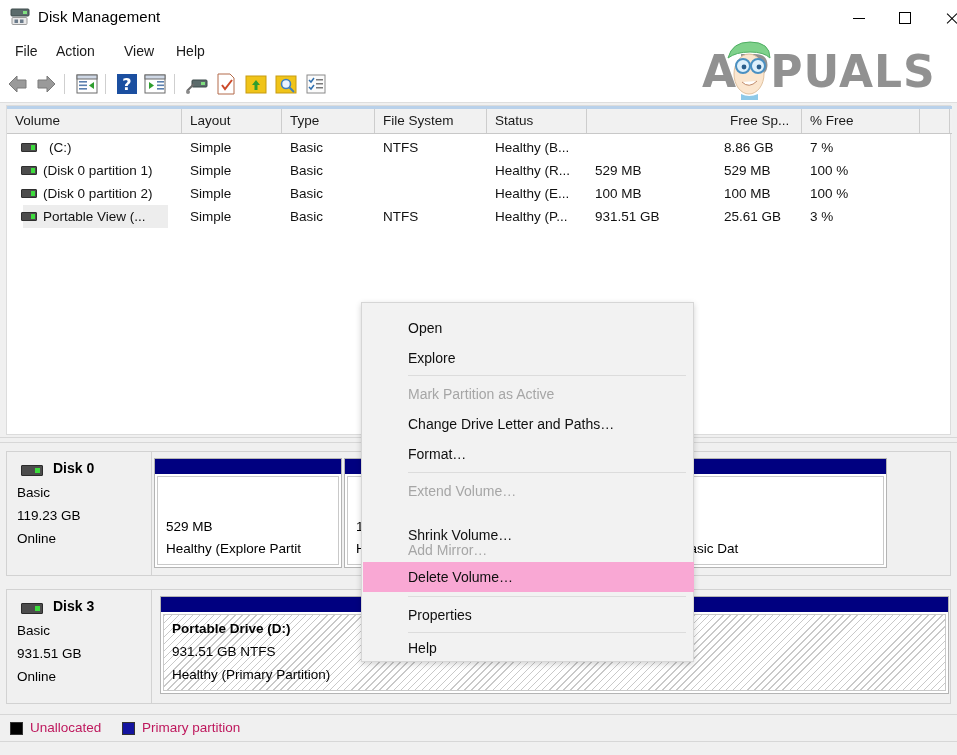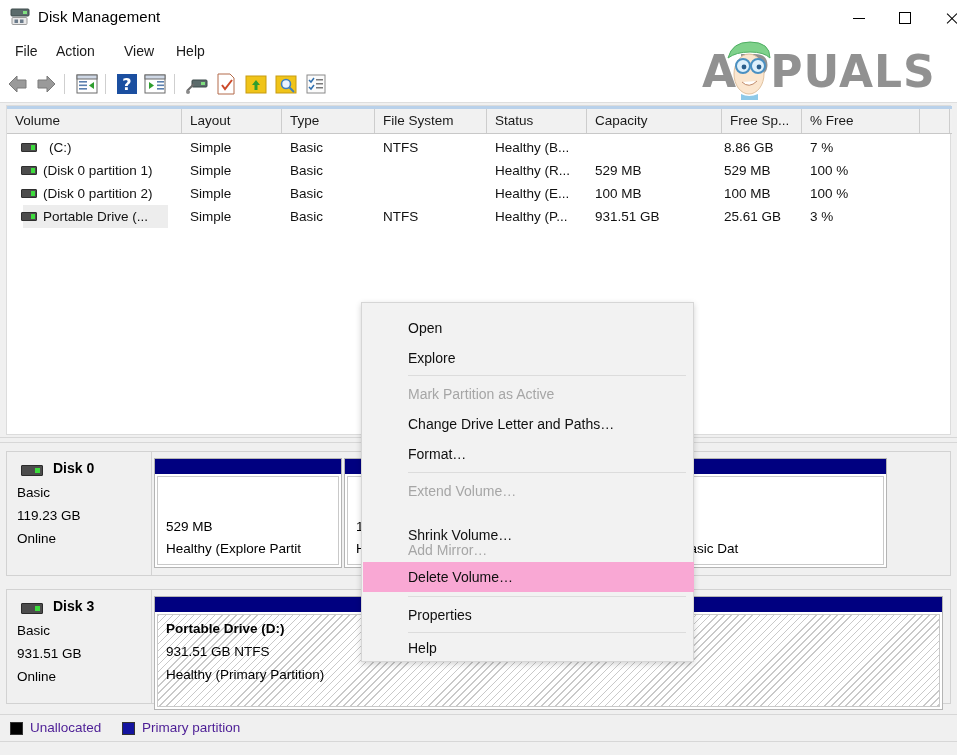--- a/index.html
+++ b/index.html
@@ -74,21 +74,21 @@
   .part-body.hatched{
     background-color:#ffffff;
     background-image:repeating-linear-gradient(135deg,#c9c9c9 0px,#c9c9c9 1px,#ffffff 1px,#ffffff 5px);
   }
   .pt{position:absolute;left:8px;font-size:13.5px;color:#000;white-space:nowrap;}
   .pt.b{font-weight:bold;}
 
   
   .legend{position:absolute;left:0;top:714px;width:957px;height:27px;background:#f0f0f0;border-top:1px solid #d7d7d7;box-sizing:border-box;}
   .lg-sw{position:absolute;top:7px;width:13px;height:13px;border:1px solid #333;box-sizing:border-box;}
-  .lg-lb{position:absolute;top:5px;font-size:13.5px;color:#4c1d95;}
+  .lg-lb{position:absolute;top:5px;font-size:13.5px;color:#be185d;}
   .statusbar{position:absolute;left:0;top:741px;width:957px;height:14px;background:#f0f0f0;border-top:1px solid #d7d7d7;box-sizing:border-box;}
 
   
   .ctxmenu{position:absolute;left:361px;top:302px;width:333px;height:360px;
            background:#f2f2f2;border:1px solid #d6d6d6;box-sizing:border-box;
            box-shadow:0 2px 6px rgba(0,0,0,.18);}
   .ctx-item{position:absolute;left:1px;width:331px;height:30px;line-height:30px;
             padding-left:45px;box-sizing:border-box;font-size:14px;color:#0f0f0f;white-space:nowrap;}
   .ctx-item.disabled{color:#a6a6a6;}
   .ctx-item.sel{background:#f9a8d4;}
@@ -203,21 +203,20 @@
   <div class="wsxdn">wsxdn.com</div>
 
   <div class="listpane">
     <div class="lp-topline"></div>
     <div class="hdrrow">
       <div class="hcell" style="left:0px;width:175px">Volume</div>
       <div class="hcell" style="left:175px;width:100px">Layout</div>
       <div class="hcell" style="left:275px;width:93px">Type</div>
       <div class="hcell" style="left:368px;width:112px">File System</div>
       <div class="hcell" style="left:480px;width:100px">Status</div>
-      <div class="hcell" style="left:580px;width:135px">Capacity</div>
       <div class="hcell" style="left:715px;width:80px">Free Sp...</div>
       <div class="hcell" style="left:795px;width:118px">% Free</div>
       <div class="hcell" style="left:913px;width:30px"></div>
     </div>
 
     <div class="row" style="top:30px">
       <div class="vol-icon" style="left:14px"></div>
       <div class="cell" style="left:42px;width:130px">(C:)</div>
       <div class="cell" style="left:183px;width:90px">Simple</div>
       <div class="cell" style="left:283px;width:85px">Basic</div>
@@ -247,21 +246,21 @@
       <div class="cell" style="left:376px;width:105px"></div>
       <div class="cell" style="left:488px;width:95px">Healthy (E...</div>
       <div class="cell" style="left:588px;width:128px">100 MB</div>
       <div class="cell" style="left:717px;width:78px">100 MB</div>
       <div class="cell" style="left:803px;width:110px">100 %</div>
     </div>
 
     <div class="row" style="top:99px">
       <div class="row-sel-bg" style="width:145px"></div>
       <div class="vol-icon" style="left:14px"></div>
-      <div class="cell" style="left:36px;width:140px">Portable Drive (...</div>
+      <div class="cell" style="left:36px;width:140px">Portable View (...</div>
       <div class="cell" style="left:183px;width:90px">Simple</div>
       <div class="cell" style="left:283px;width:85px">Basic</div>
       <div class="cell" style="left:376px;width:105px">NTFS</div>
       <div class="cell" style="left:488px;width:95px">Healthy (P...</div>
       <div class="cell" style="left:588px;width:128px">931.51 GB</div>
       <div class="cell" style="left:717px;width:78px">25.61 GB</div>
       <div class="cell" style="left:803px;width:110px">3 %</div>
     </div>
   </div>
 
@@ -304,21 +303,21 @@
 
     <div class="diskrow" style="top:146px;width:945px;height:115px">
       <div class="dk-info">
         <div class="dk-icon"></div>
         <div class="dk-name">Disk 3</div>
         <div class="dk-l1">Basic</div>
         <div class="dk-l2">931.51 GB</div>
         <div class="dk-l3">Online</div>
       </div>
 
-      <div class="part" style="left:147px;top:6px;width:789px;height:114px">
+      <div class="part" style="left:153px;top:6px;width:789px;height:98px">
         <div class="part-bar"></div>
         <div class="part-body hatched">
           <div class="pt b" style="top:6px">Portable Drive  (D:)</div>
           <div class="pt" style="top:29px">931.51 GB NTFS</div>
           <div class="pt" style="top:52px">Healthy (Primary Partition)</div>
         </div>
       </div>
     </div>
   </div>
 

